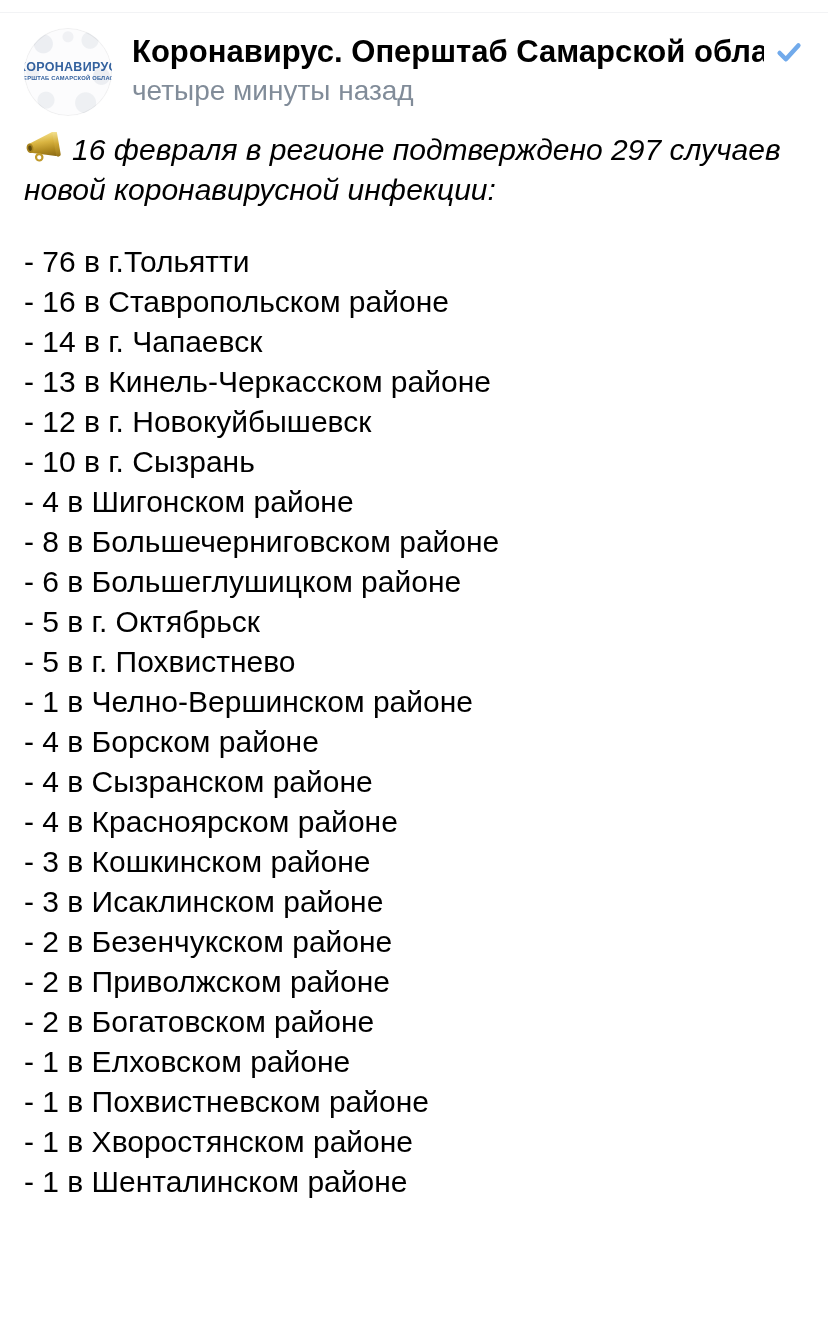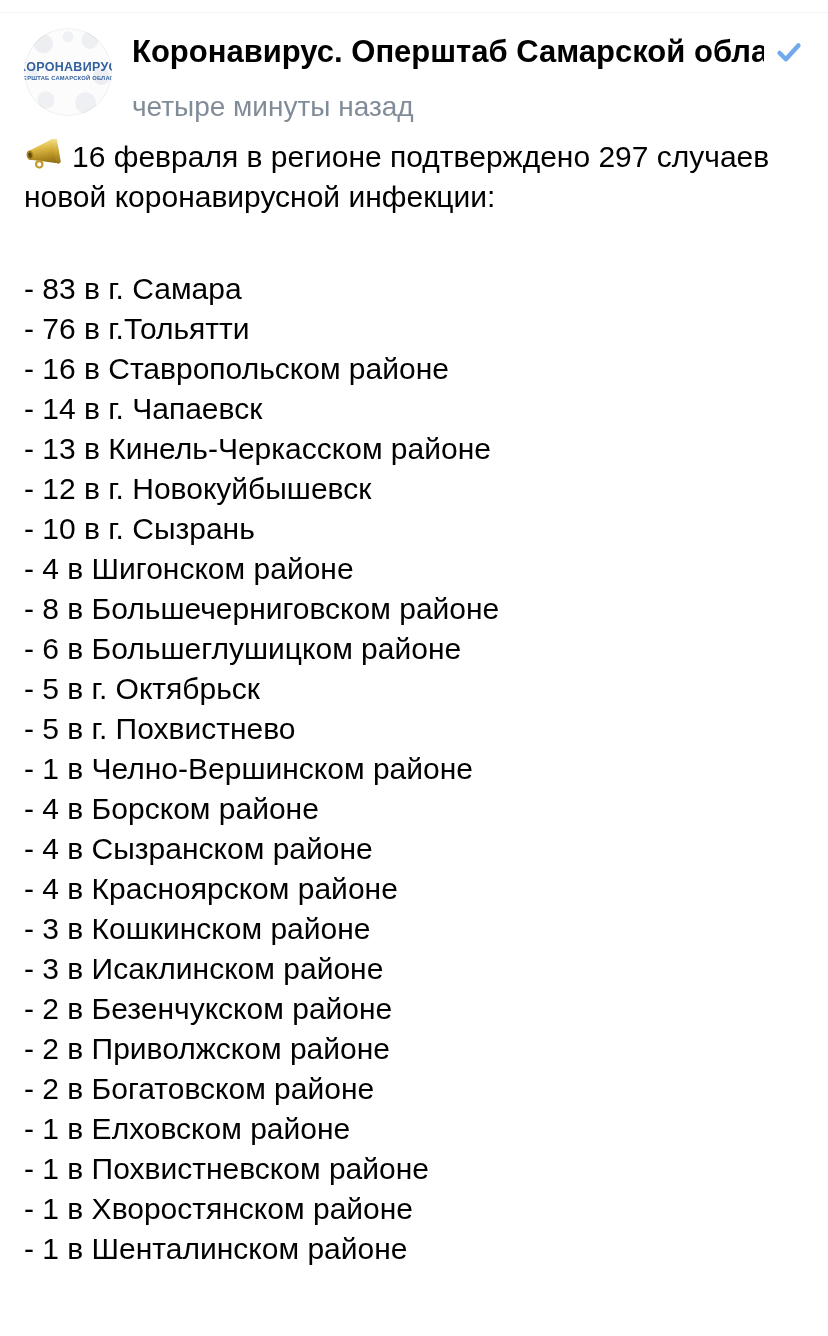--- a/index.html
+++ b/index.html
@@ -80,32 +80,33 @@
     white-space: nowrap;
     overflow: hidden;
     line-height: 1.25;
   }
   .verified-icon {
     flex-shrink: 0;
     color: var(--verified-blue, #71aaeb);
     display: block;
   }
   .timestamp {
-    margin-top: 18px;
+    margin-top: 2px;
     font-size: 28px;
     color: var(--timestamp-gray, #818c99);
     line-height: 1.2;
   }
   .post-body {
     padding: 14px 24px 0 24px;
     font-size: 30px;
     line-height: 40px;
   }
   .post-intro {
-    margin: 0 0 52px 0;
+    margin: 0 0 32px 0;
+    font-style: italic;
   }
   .megaphone-icon {
     display: inline-block;
     vertical-align: -4px;
     margin-right: 10px;
   }
   .case-line {
     white-space: nowrap;
   }
 </style>
@@ -151,21 +152,20 @@
         <g transform="rotate(-10 19 15)">
           <path d="M6 9.5 L30 2 C31.5 1.5 32.5 2.4 32.5 4 L32.5 24 C32.5 25.6 31.5 26.5 30 26 L6 18.5 Z" fill="url(#gold)"></path>
           <ellipse cx="6" cy="14" rx="3.4" ry="4.8" fill="#a8841f"></ellipse>
           <ellipse cx="6" cy="14" rx="1.8" ry="2.8" fill="#5f4a0e"></ellipse>
           <rect x="30.6" y="0.8" width="4.6" height="26.4" rx="2.3" fill="url(#gold2)"></rect>
           <circle cx="13.5" cy="24.5" r="3.2" fill="none" stroke="#c09a2c" stroke-width="2.2"></circle>
         </g>
       </svg><span>16 февраля в регионе подтверждено 297 случаев новой коронавирусной инфекции:</span>
     </p>
     <div>
-        <div class="case-line">- 83 в г. Самара</div>
         <div class="case-line">- 76 в г.Тольятти</div>
         <div class="case-line">- 16 в Ставропольском районе</div>
         <div class="case-line">- 14 в г. Чапаевск</div>
         <div class="case-line">- 13 в Кинель-Черкасском районе</div>
         <div class="case-line">- 12 в г. Новокуйбышевск</div>
         <div class="case-line">- 10 в г. Сызрань</div>
         <div class="case-line">- 4 в Шигонском районе</div>
         <div class="case-line">- 8 в Большечерниговском районе</div>
         <div class="case-line">- 6 в Большеглушицком районе</div>
         <div class="case-line">- 5 в г. Октябрьск</div>

